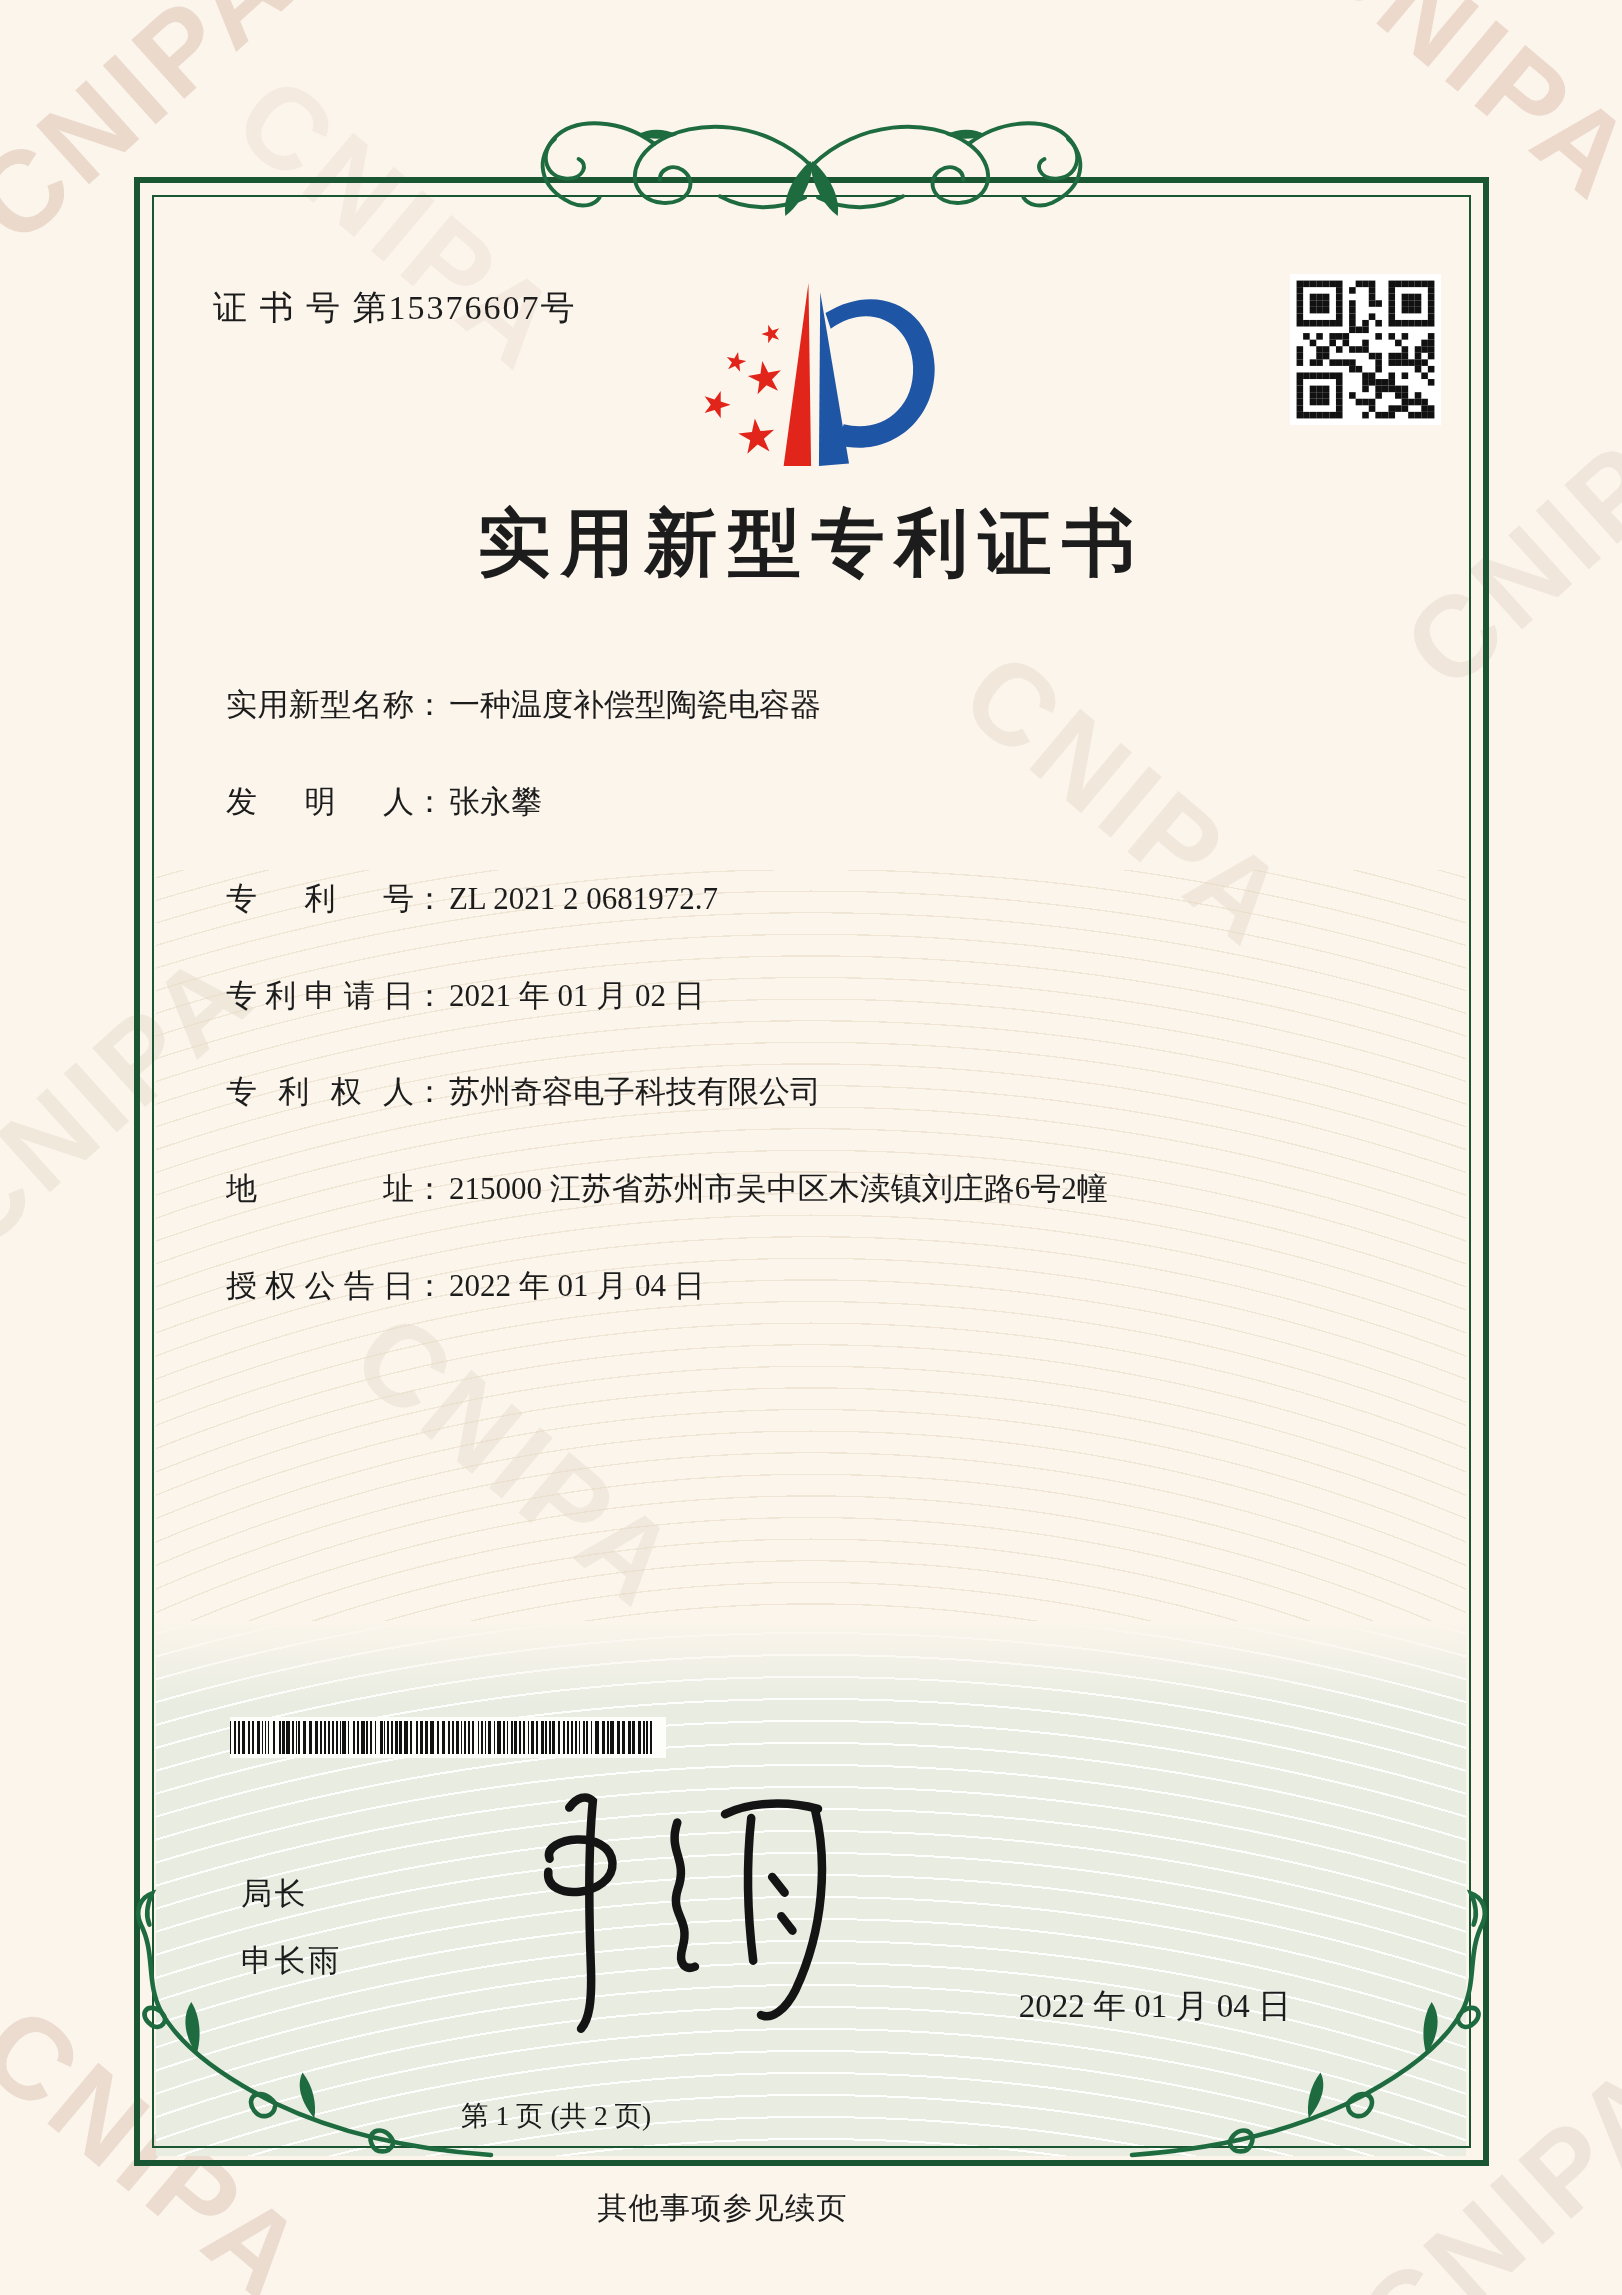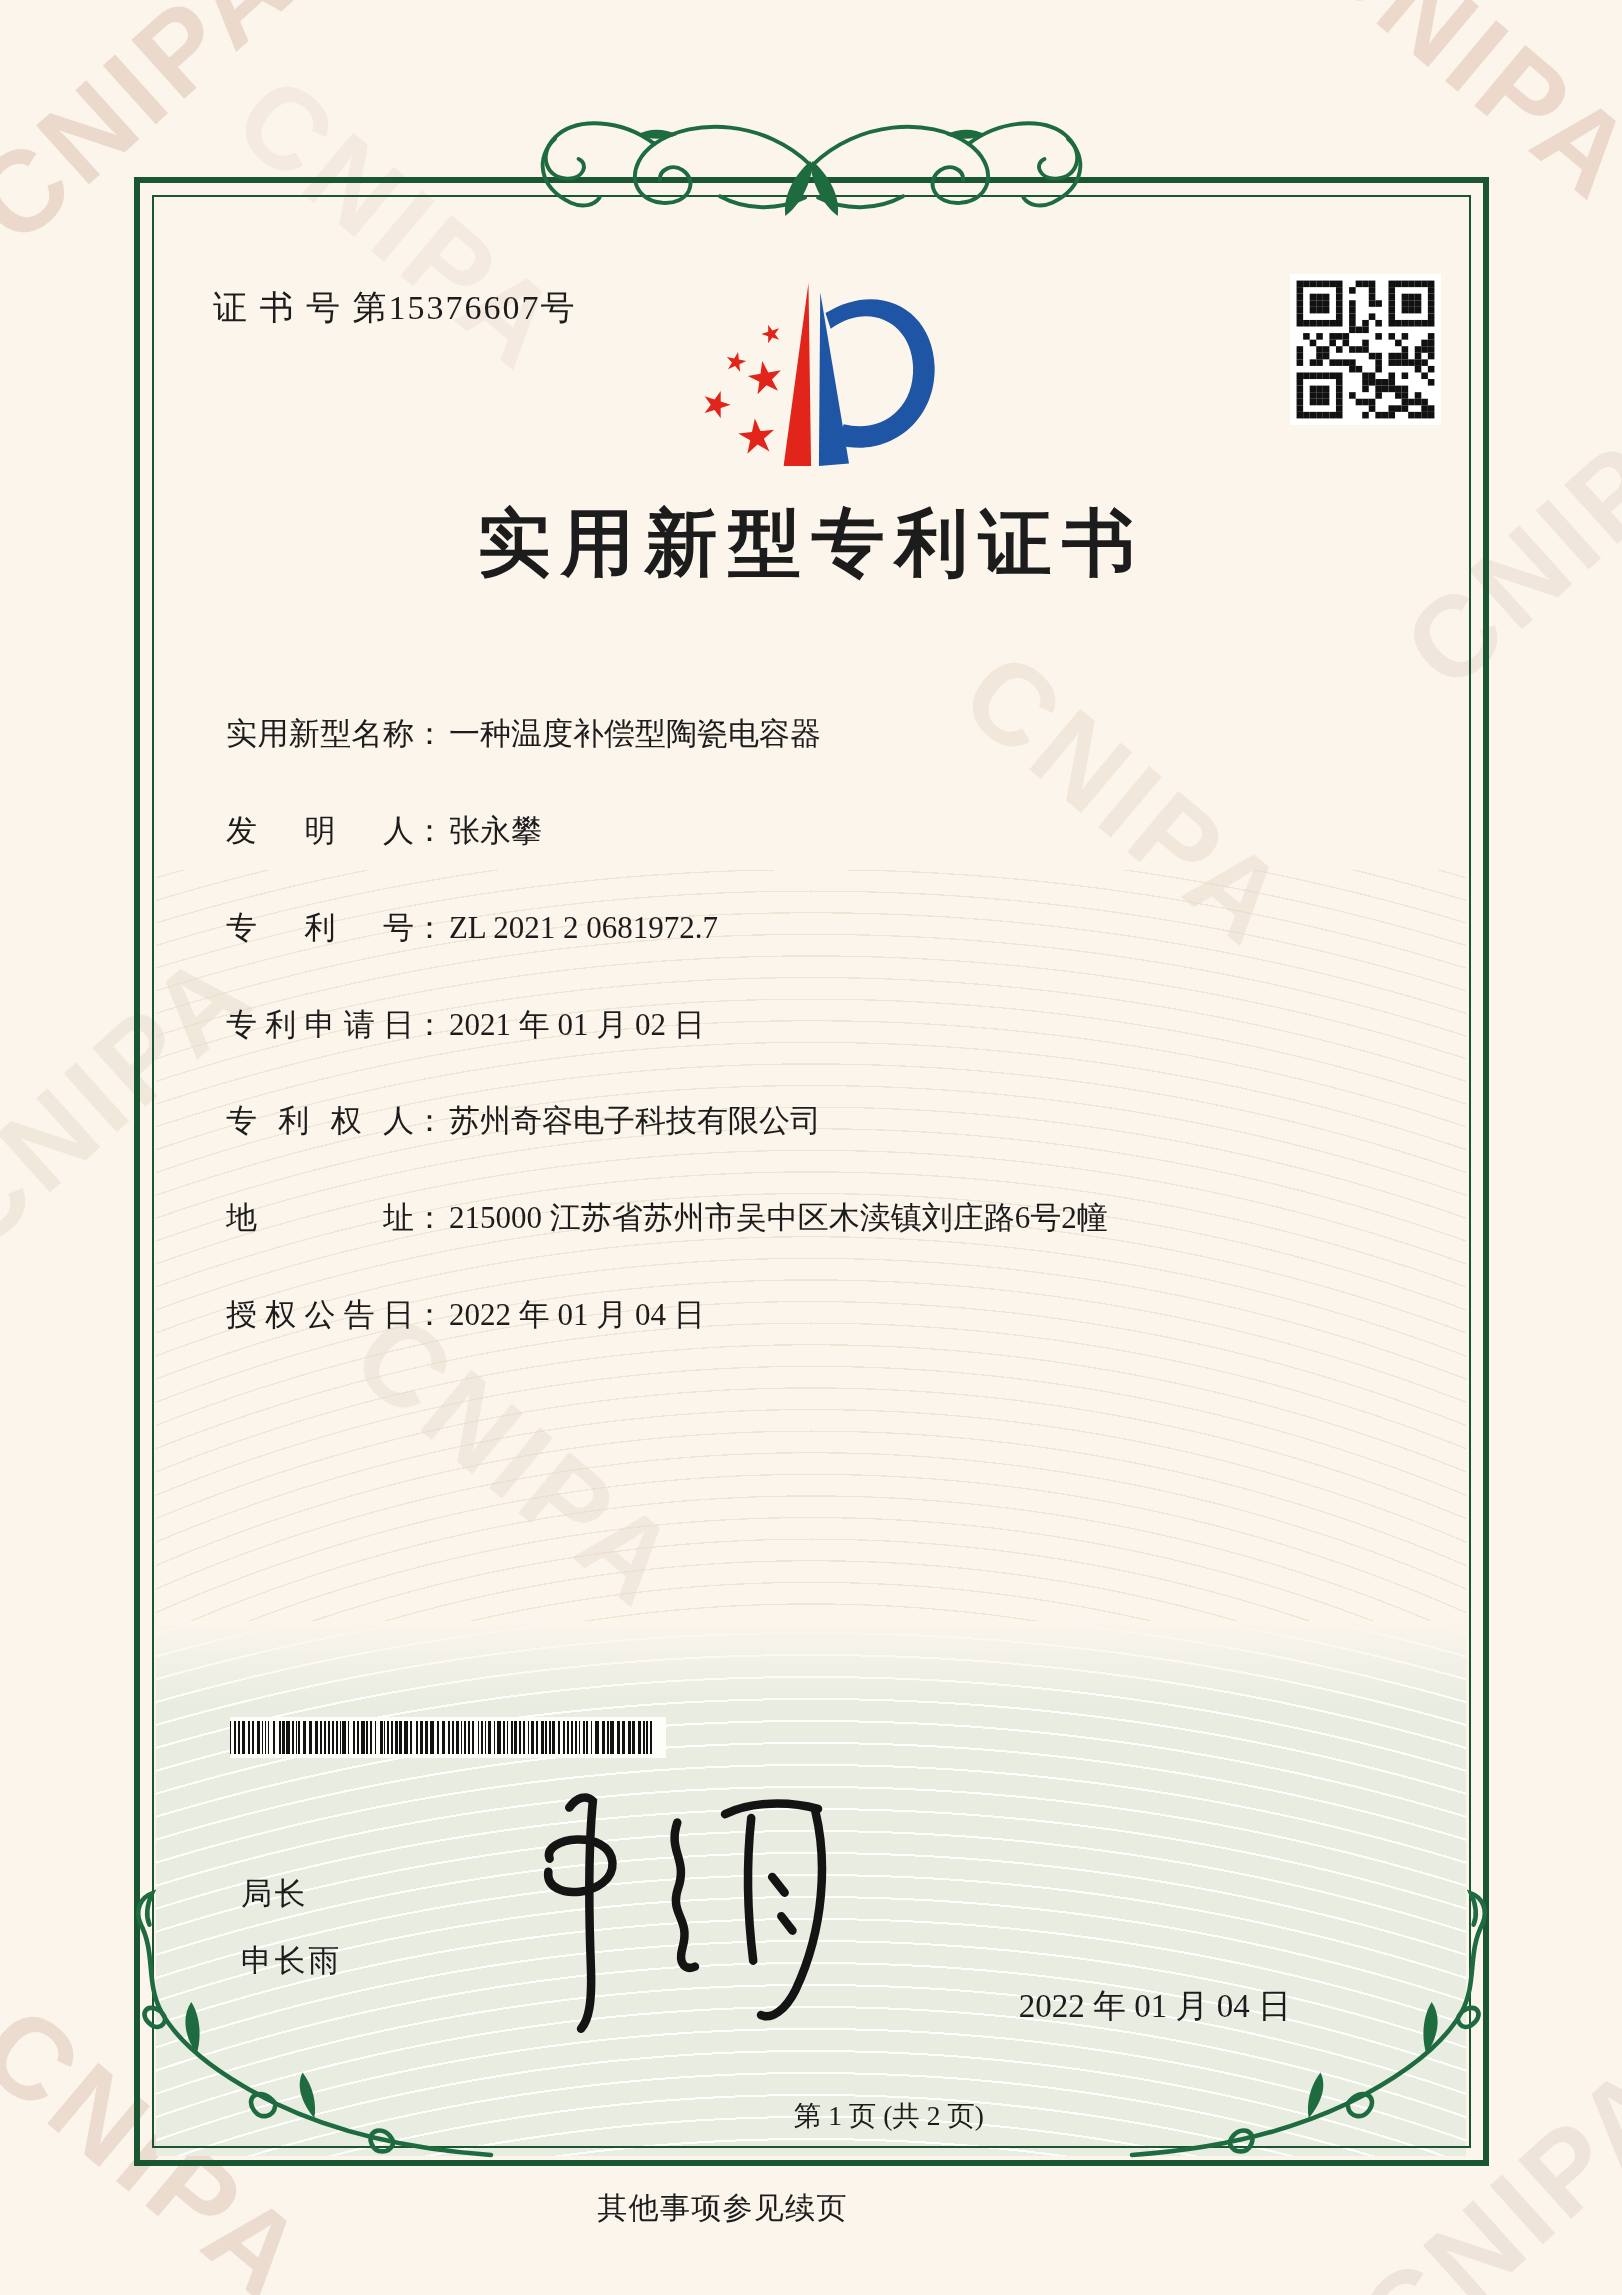--- a/index.html
+++ b/index.html
@@ -49,36 +49,36 @@
   
   .qr{left:1290px;top:274px;width:151px;height:151px;background:#fff;}
   .barcode{left:230px;top:1717px;width:436px;height:41px;background:#fdfdfa;
            padding:0;font-size:0;line-height:0;}
   .barcode i{display:inline-block;height:33px;margin-top:3.9px;background:#111;}
   .barcode em{display:inline-block;height:33px;margin-top:3.9px;}
 
   
   .fields{left:226px;top:684px;width:1178px;font-size:31px;}
   .frow{position:absolute;left:0;white-space:nowrap;}
-  .flabel{display:inline-block;width:188px;text-align:justify;text-align-last:justify;vertical-align:bottom;margin-top:29px;}
+  .flabel{display:inline-block;width:188px;text-align:justify;text-align-last:justify;vertical-align:bottom;}
   .fcolon{display:inline-block;}
   .fvalue{display:inline-block;margin-left:3.9px;}
   .pair2{position:absolute;left:591px;top:0;white-space:nowrap;}
   .pair2 .flabel{width:157px;}
 
   
   .paras{left:226px;top:1335px;width:1173px;font-size:30px;line-height:48px;
          text-align:justify;}
   .paras p{margin:0;text-indent:60px;}
 
   
   .signer-title{left:241px;top:1873px;font-size:31px;letter-spacing:2.6px;}
   .signer-name{left:241px;top:1940px;font-size:31px;letter-spacing:2.6px;}
   .grant-date{left:720px;width:571px;text-align:right;top:1984px;font-size:33px;}
-  .page-no{left:461px;width:523px;text-align:right;top:2098px;font-size:27.5px;}
+  .page-no{left:461px;width:523px;text-align:left;top:2098px;font-size:27.5px;}
   .footer-note{left:461px;width:523px;text-align:center;top:2188px;font-size:30px;letter-spacing:1.3px;}
 
   svg{display:block;}
 </style>
 </head>
 <body>
 
 <span class="wm up w1">CNIPA</span>
 <span class="wm down w2">CNIPA</span>
 <span class="wm up w3">CNIPA</span>

